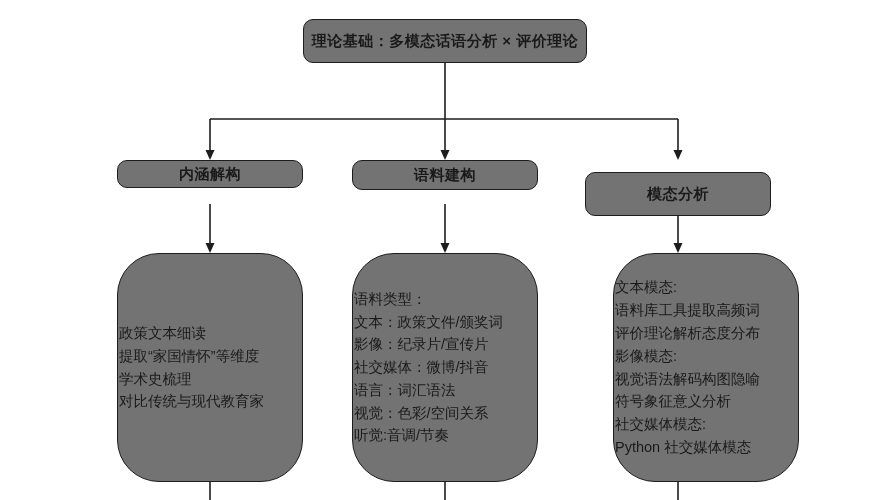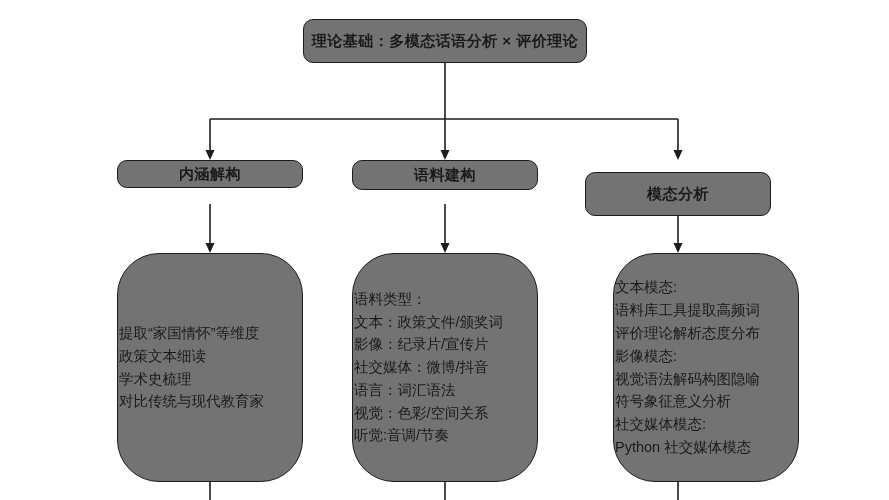--- a/index.html
+++ b/index.html
@@ -98,22 +98,22 @@
     <span>内涵解构</span>
   </div>
   <div class="box pill" id="branch1">
     <span>语料建构</span>
   </div>
   <div class="box pill" id="branch2">
     <span>模态分析</span>
   </div>
 
   <div class="box detail" id="detail0">
+    <div class="line">政策文本细读</div>
     <div class="line">提取“家国情怀”等维度</div>
-    <div class="line">政策文本细读</div>
     <div class="line">学术史梳理</div>
     <div class="line">对比传统与现代教育家</div>
   </div>
 
   <div class="box detail" id="detail1">
     <div class="line">语料类型：</div>
     <div class="line">文本：政策文件/颁奖词</div>
     <div class="line">影像：纪录片/宣传片</div>
     <div class="line">社交媒体：微博/抖音</div>
     <div class="line">语言：词汇语法</div>

